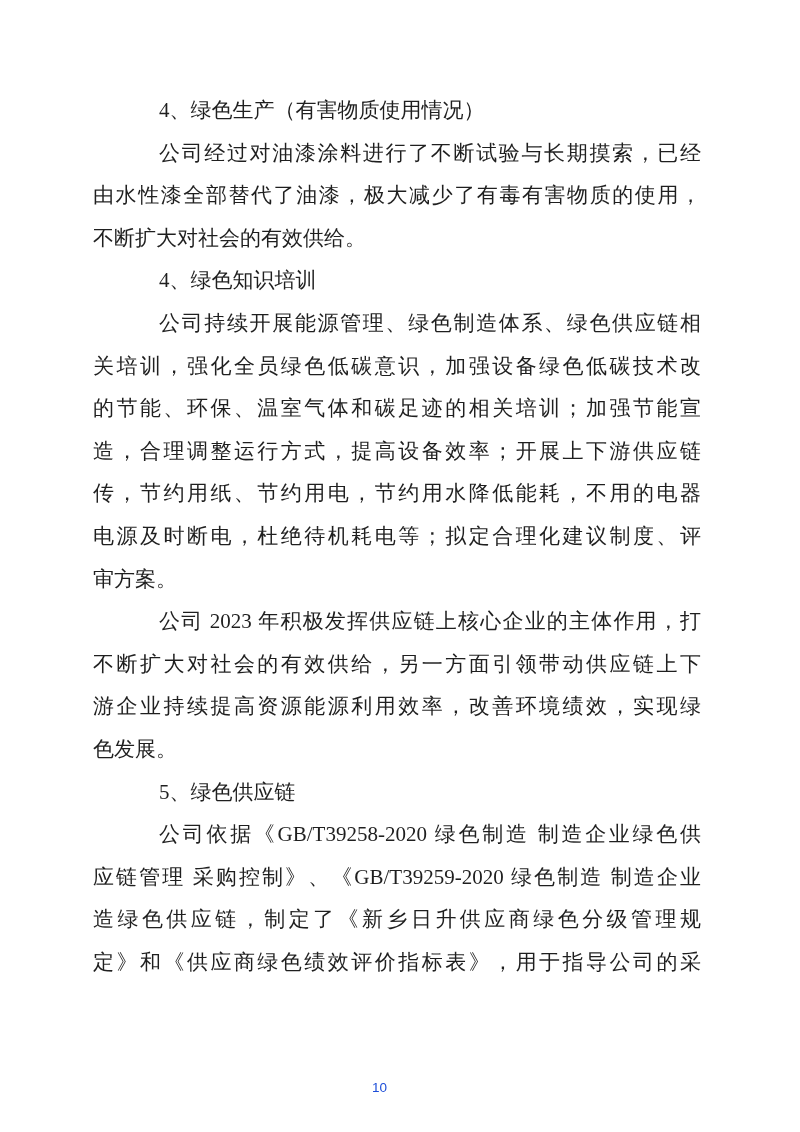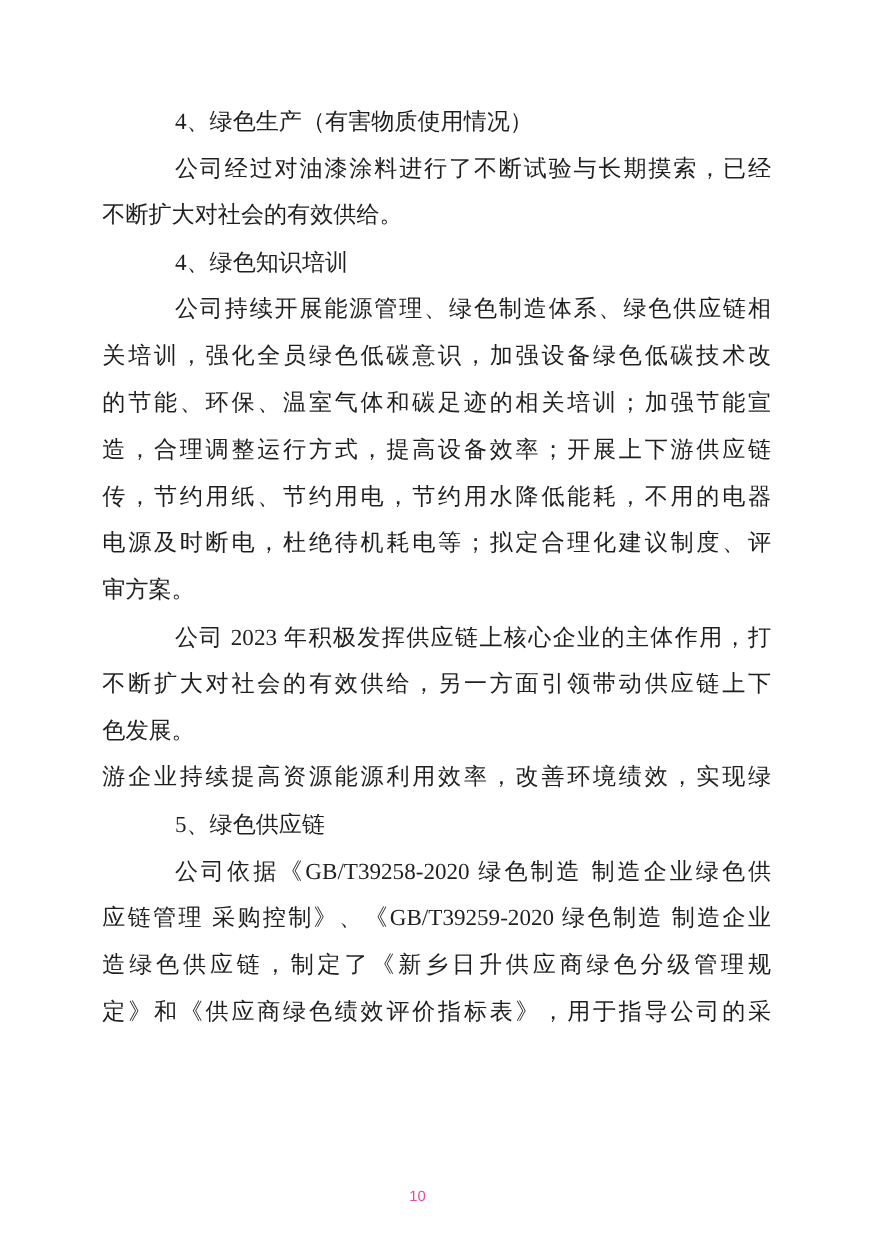--- a/index.html
+++ b/index.html
@@ -36,43 +36,44 @@
     padding-left: 66px;
   }
   .footer {
     position: absolute;
     left: 0;
     top: 1080px;
     width: 759px;
     text-align: center;
     font-family: "Liberation Sans", "DejaVu Sans", sans-serif;
     font-size: 13.5px;
-    color: #ec4899;
+    color: #1d4ed8;
   }
 </style>
 </head>
 <body>
 
 <div class="page" style="background: rgb(255, 255, 255);">
   <div class="body-text" style="color: rgb(31, 31, 31);">
       <div class="line indent">4、绿色生产（有害物质使用情况）</div>
       <div class="line indent stretch">公司经过对油漆涂料进行了不断试验与长期摸索，已经</div>
+      <div class="line stretch">由水性漆全部替代了油漆，极大减少了有毒有害物质的使用，</div>
       <div class="line">不断扩大对社会的有效供给。</div>
       <div class="line indent">4、绿色知识培训</div>
       <div class="line indent stretch">公司持续开展能源管理、绿色制造体系、绿色供应链相</div>
       <div class="line stretch">关培训，强化全员绿色低碳意识，加强设备绿色低碳技术改</div>
       <div class="line stretch">的节能、环保、温室气体和碳足迹的相关培训；加强节能宣</div>
       <div class="line stretch">造，合理调整运行方式，提高设备效率；开展上下游供应链</div>
       <div class="line stretch">传，节约用纸、节约用电，节约用水降低能耗，不用的电器</div>
       <div class="line stretch">电源及时断电，杜绝待机耗电等；拟定合理化建议制度、评</div>
       <div class="line">审方案。</div>
       <div class="line indent stretch">公司 2023 年积极发挥供应链上核心企业的主体作用，打</div>
       <div class="line stretch">不断扩大对社会的有效供给，另一方面引领带动供应链上下</div>
+      <div class="line stretch">游企业持续提高资源能源利用效率，改善环境绩效，实现绿</div>
       <div class="line">色发展。</div>
-      <div class="line stretch">游企业持续提高资源能源利用效率，改善环境绩效，实现绿</div>
       <div class="line indent">5、绿色供应链</div>
       <div class="line indent stretch">公司依据《GB/T39258-2020 绿色制造 制造企业绿色供</div>
       <div class="line stretch">应链管理 采购控制》、《GB/T39259-2020 绿色制造 制造企业</div>
       <div class="line stretch">造绿色供应链，制定了《新乡日升供应商绿色分级管理规</div>
       <div class="line stretch">定》和《供应商绿色绩效评价指标表》，用于指导公司的采</div>
     </div>
   <div class="footer">10</div>
 </div>
 
 </body></html>

